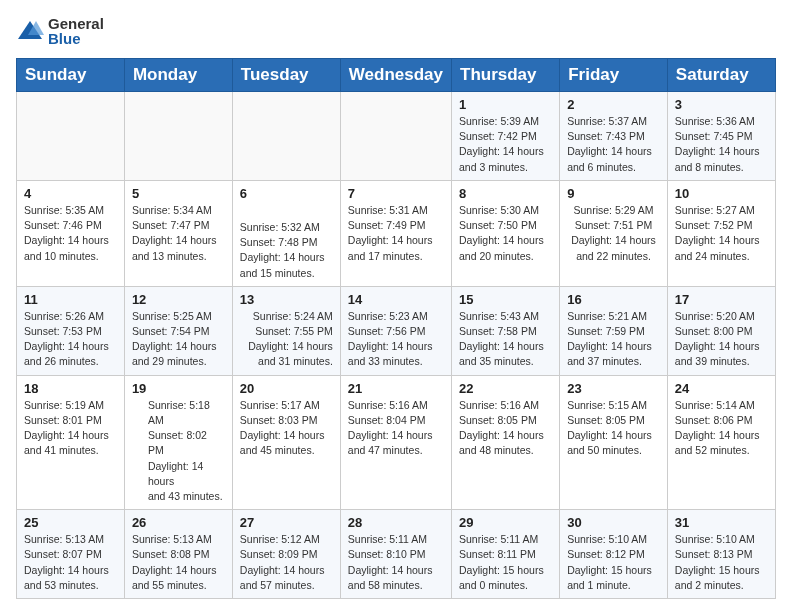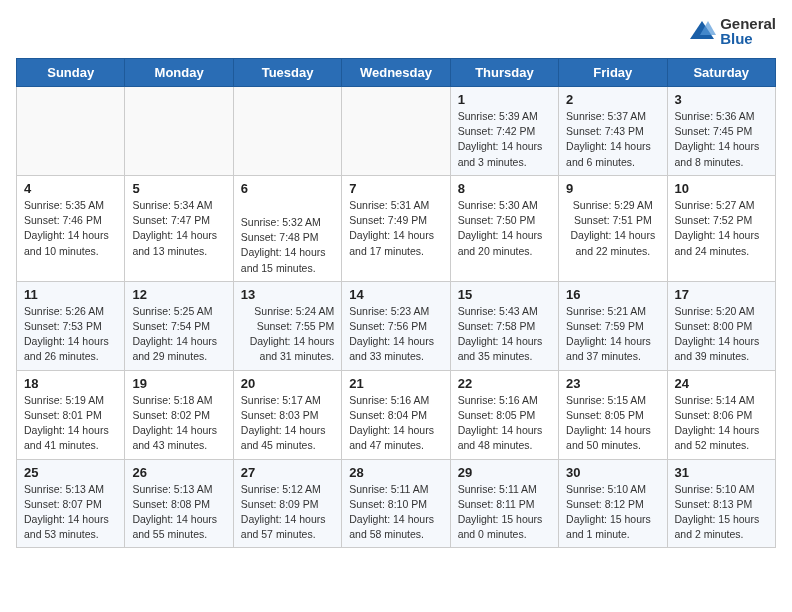--- a/index.html
+++ b/index.html
@@ -5,21 +5,21 @@
     * { box-sizing: border-box; margin: 0; padding: 0; }
     body {
       font-family: Arial, sans-serif;
       background: #fff;
       width: 792px;
       min-height: 612px;
       padding: 16px;
     }
     .header-area {
       display: flex;
-      justify-content: flex-end;
+      justify-content: flex-start;
       align-items: flex-start;
       margin-bottom: 12px;
     }
     .logo-area {
       display: flex;
       align-items: center;
       gap: 4px;
     }
     .logo-text {
       display: flex;
@@ -53,23 +53,23 @@
       color: #555;
     }
     .calendar-table {
       width: 100%;
       border-collapse: collapse;
       border: 1px solid #ccc;
     }
     .calendar-table th {
       background-color: #2a6db5;
       color: #fff;
-      font-size: 13px;
-      font-weight: bold;
-      text-align: center;
+      font-size: 17px;
+      font-weight: bold;
+      text-align: left;
       padding: 6px 8px;
       border: 1px solid #1e5a9a;
     }
     .calendar-table td {
       vertical-align: top;
       padding: 5px 7px;
       border: 1px solid #ccc;
       font-size: 11px;
       color: #333;
       background: #fff;
@@ -259,21 +259,21 @@
       <tr>
         <td>
           <span class="day-number">18</span>
           <div class="day-info" style="white-space: pre-line;">Sunrise: 5:19 AM
 Sunset: 8:01 PM
 Daylight: 14 hours
 and 41 minutes.</div>
         </td>
         <td>
           <span class="day-number">19</span>
-          <div class="day-info" style="white-space: pre-line;">Sunrise: 5:18 AM
+          <div class="day-info" style="white-space: pre-line; margin-left: 16px;">Sunrise: 5:18 AM
 Sunset: 8:02 PM
 Daylight: 14 hours
 and 43 minutes.</div>
         </td>
         <td>
           <span class="day-number">20</span>
           <div class="day-info" style="white-space: pre-line;">Sunrise: 5:17 AM
 Sunset: 8:03 PM
 Daylight: 14 hours
 and 45 minutes.</div>

